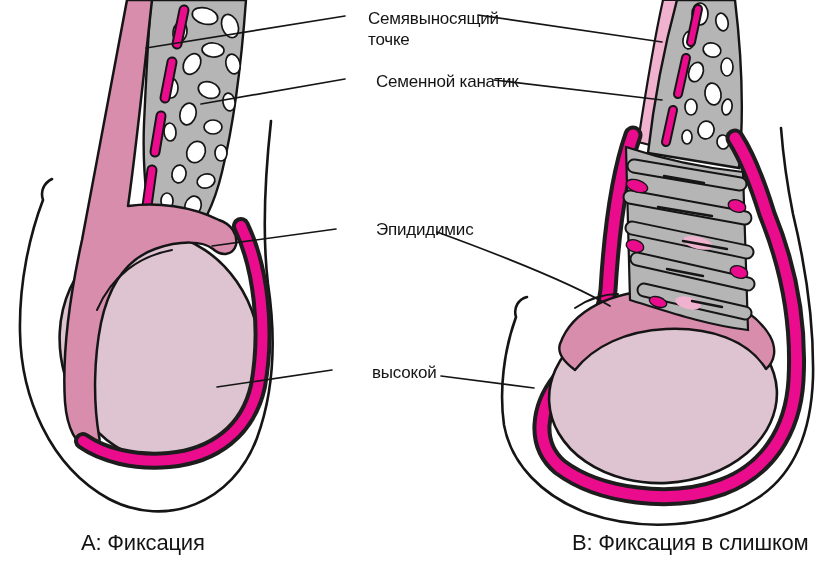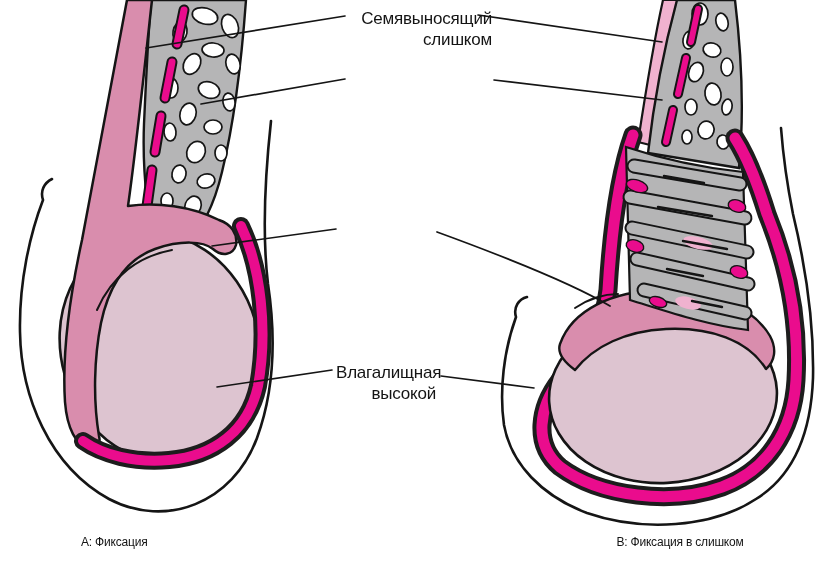--- a/index.html
+++ b/index.html
@@ -1,20 +1,20 @@
 <!DOCTYPE html>
 <html style="--magenta: #ea0c8d; --pink-band: #f0b2cf; --epididymis-pink: #d98dad; --testis-body: #ddc4d0; --cord-gray: #b5b5b6; --outline: #151515; --dark-edge: #1d1d1d; --text: #141414;"><head>
 <meta charset="utf-8">
 <style>
   html,body{margin:0;padding:0;background:#fff;}
   .stage{position:relative;width:828px;height:583px;background:#fff;overflow:hidden;
          font-family:"Liberation Sans",sans-serif;color:#141414;}
   .stage svg{position:absolute;left:0;top:0;}
-  .lbl{position:absolute;font-size:17px;line-height:21px;text-align:right;letter-spacing:-0.2px;white-space:nowrap;}
-  .cap{position:absolute;font-size:12px;line-height:25px;letter-spacing:-0.2px;white-space:nowrap;}
+  .lbl{position:absolute;font-size:17px;line-height:21px;text-align:left;letter-spacing:-0.2px;white-space:nowrap;margin-left:36px;}
+  .cap{position:absolute;font-size:22px;line-height:25px;letter-spacing:-0.2px;white-space:nowrap;}
   .cap-a{left:81px;top:530px;text-align:left;}
   .cap-b{left:572px;top:530px;width:216px;text-align:center;}
   .lbl-vas{left:332px;top:8px;width:160px;}
   .lbl-cord{left:340px;top:71px;width:160px;}
   .lbl-epi{left:340px;top:219px;width:92px;}
   .lbl-tunica{left:336px;top:362px;width:100px;}
   
   .ink{stroke:var(--outline);}
 </style>
 </head>
@@ -186,27 +186,28 @@
     <path d="M494,80 L662,100"></path>
     <path d="M336,229 L212,246"></path>
     <path d="M437,232 C500,255 570,282 610,306"></path>
     <path d="M332,370 L217,387"></path>
     <path d="M441,376 L534,388"></path>
   </g>
 </svg>
 
 <div class="lbl lbl-vas">
   <div>Семявыносящий</div>
-  <div>слишком</div>
-</div>
-
-
+  <div>точке</div>
+</div>
+
+<div class="lbl lbl-cord">Семенной канатик</div>
+
+<div class="lbl lbl-epi">Эпидидимис</div>
 
 <div class="lbl lbl-tunica">
-  <div>Влагалищная</div>
   <div>высокой</div>
 </div>
 
 <div class="cap cap-a">
   <div>А: Фиксация</div>
 </div>
 
 <div class="cap cap-b">
   <div>В: Фиксация в слишком</div>
 </div>

